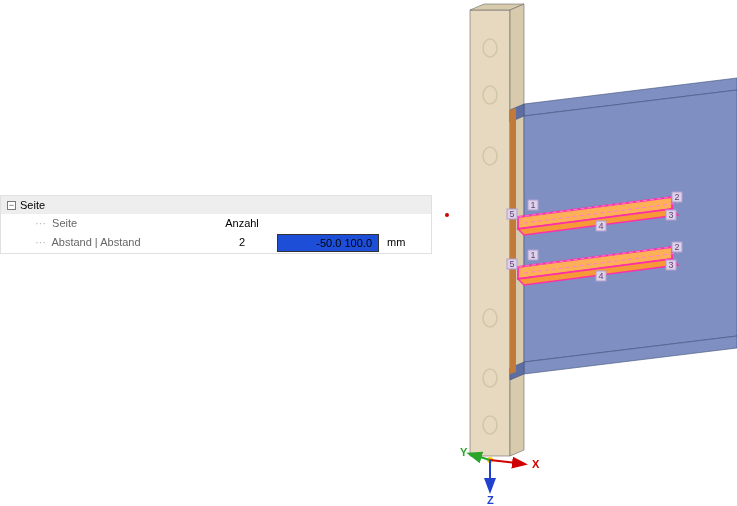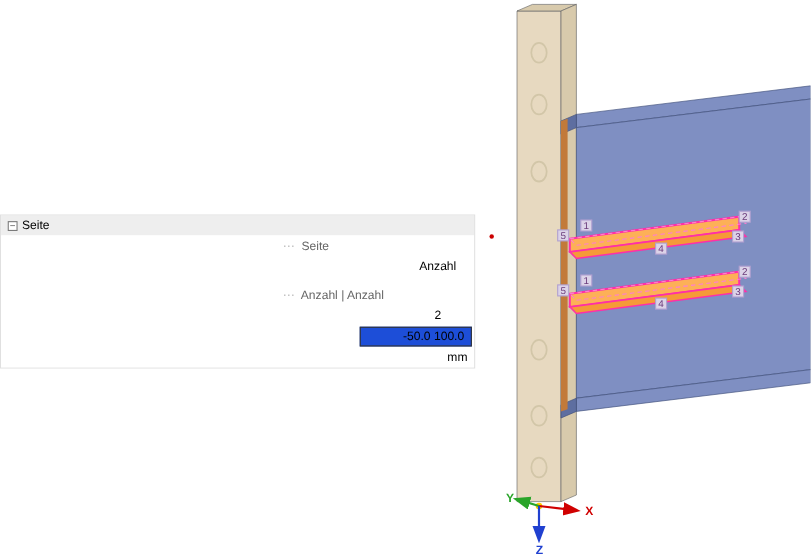--- a/index.html
+++ b/index.html
@@ -36,23 +36,22 @@
     align-items: center;
     justify-content: center;
     font-size: 9px;
     line-height: 1;
     background: #fff;
     color: #555;
     cursor: pointer;
   }
   .panel-row {
     display: flex;
-    align-items: flex-end;
+    align-items: flex-start;
     background: #fff;
-    flex-direction: column;
   }
   .panel-row:nth-child(odd) { background: #fff; }
   .panel-cell-label {
     width: 208px;
     padding: 3px 6px 3px 34px;
     color: #666;
   }
   .panel-tree-dots {
     color: #bbb;
     letter-spacing: -1px;
@@ -116,21 +115,21 @@
       <span>Seite</span>
     </div>
     <div class="panel-cell-val1">Anzahl</div>
     <div class="panel-cell-val2"></div>
     <div class="panel-cell-unit"></div>
   </div>
 
   <div class="panel-row">
     <div class="panel-cell-label">
       <span class="panel-tree-dots">⋯</span>
-      <span>Anzahl | Anzahl</span>
+      <span>Abstand | Abstand</span>
     </div>
     <div class="panel-cell-val1">2</div>
     <div class="panel-cell-val2">
       <input type="text" value="-50.0 100.0" style="">
     </div>
     <div class="panel-cell-unit">mm</div>
   </div>
 </div>
 
 <div class="red-dot"></div>

